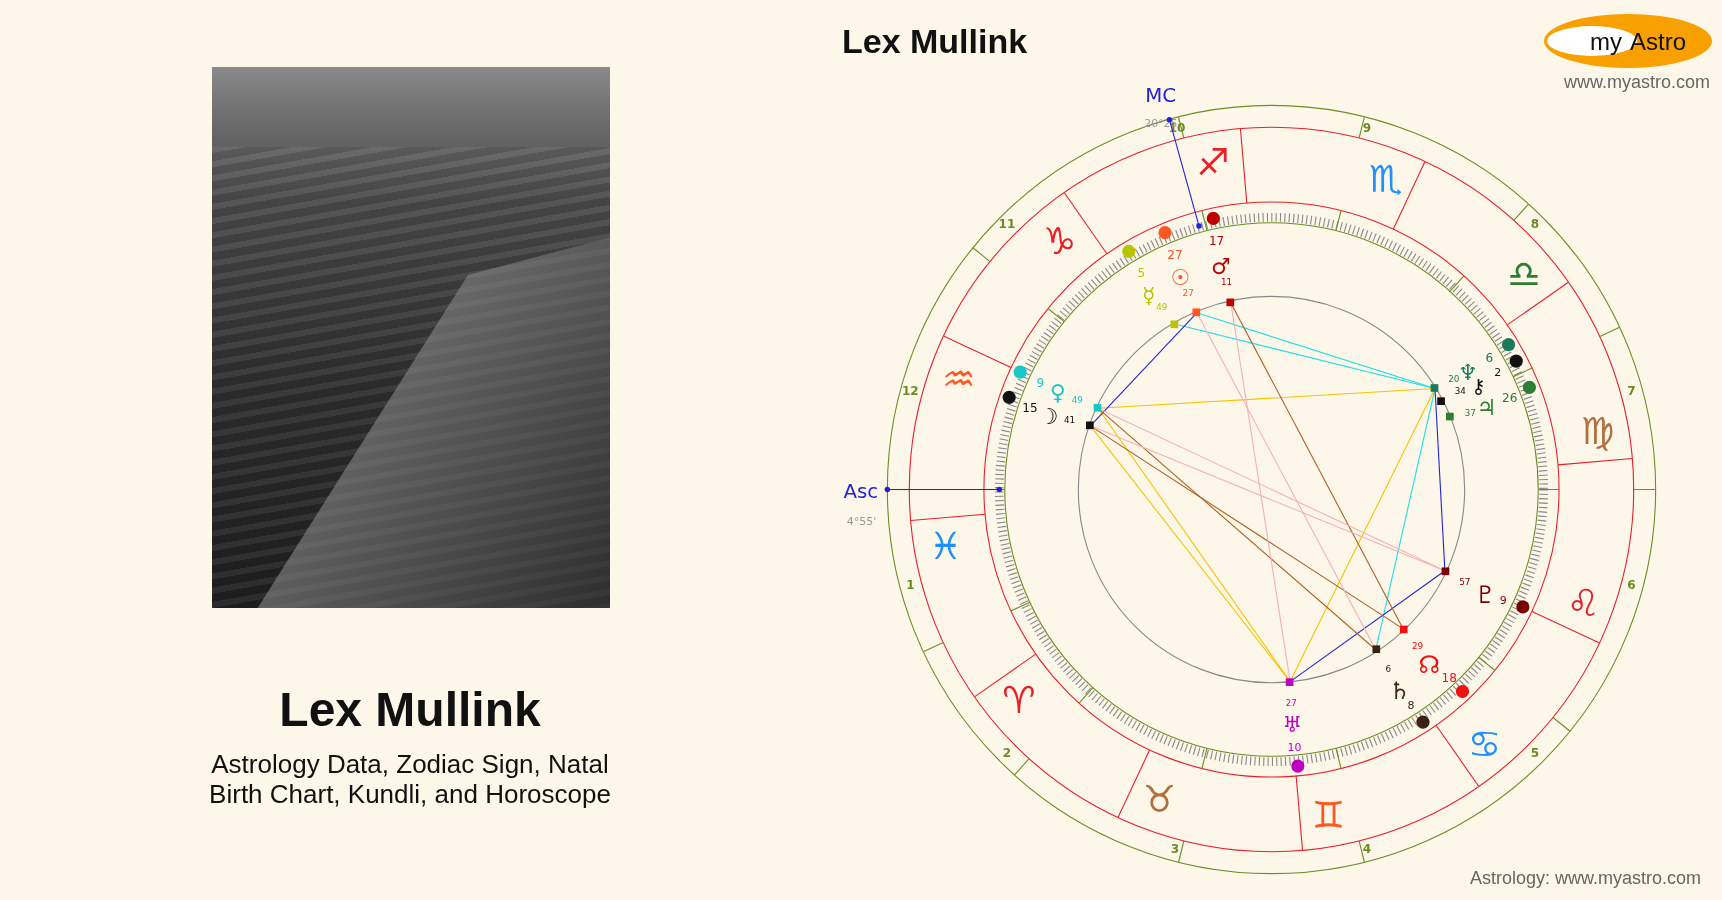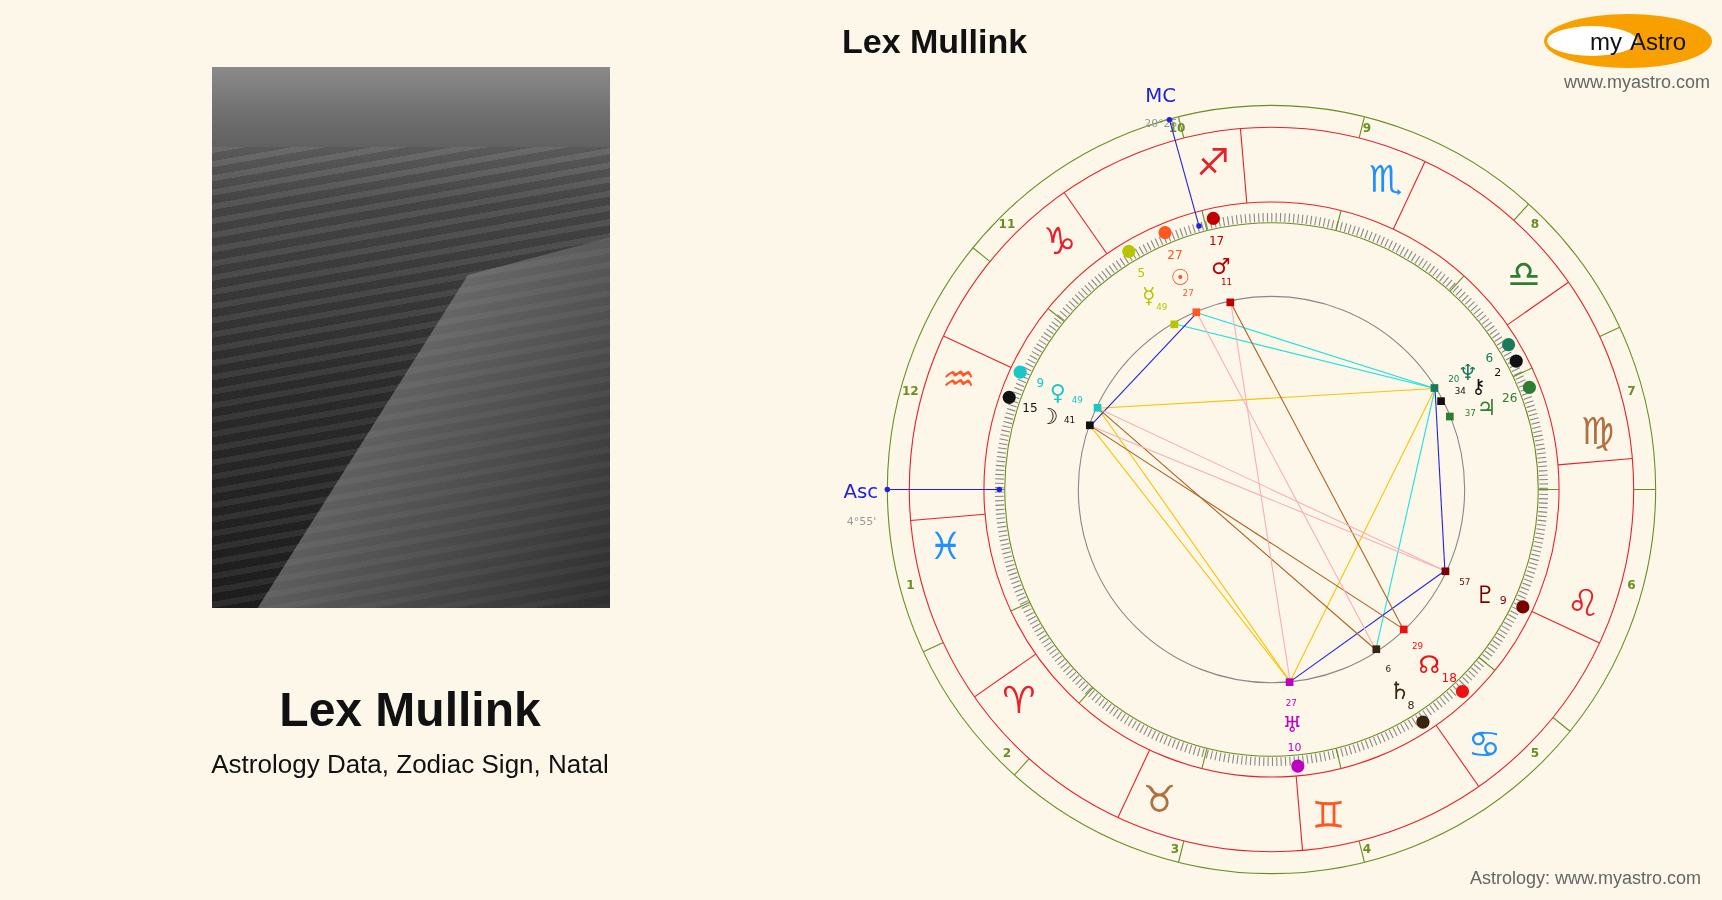--- a/index.html
+++ b/index.html
@@ -21,20 +21,21 @@
 
 <div class="photo">
   <div class="water"></div>
   <div class="boat"></div>
   <span class="label">Black and white photo of rowers in a boat</span>
 </div>
 
 <div class="person-name">Lex Mullink</div>
 <div class="subtitle">
   <div>Astrology Data, Zodiac Sign, Natal</div>
+  <div>Birth Chart, Kundli, and Horoscope</div>
 </div>
 
 <div class="chart-title">Lex Mullink</div>
 
 <svg class="logo" viewBox="0 0 172 58">
   <ellipse cx="86" cy="29" rx="84" ry="27" fill="#f7a000"></ellipse>
   <ellipse cx="50" cy="29" rx="45" ry="15" fill="#ffffff"></ellipse>
   <text x="48" y="38" font-size="24" fill="#111" font-family="Liberation Sans, sans-serif">my</text>
   <text x="88" y="38" font-size="24" fill="#111" font-family="Liberation Sans, sans-serif">Astro</text>
 </svg>

